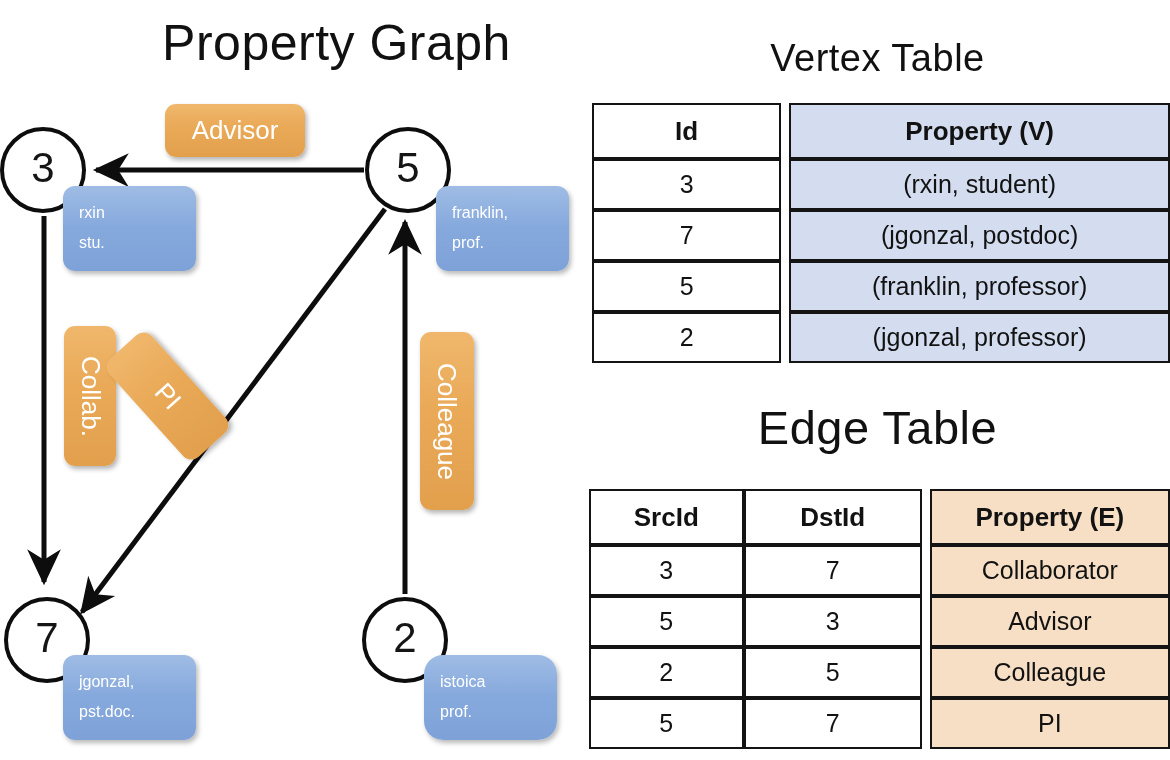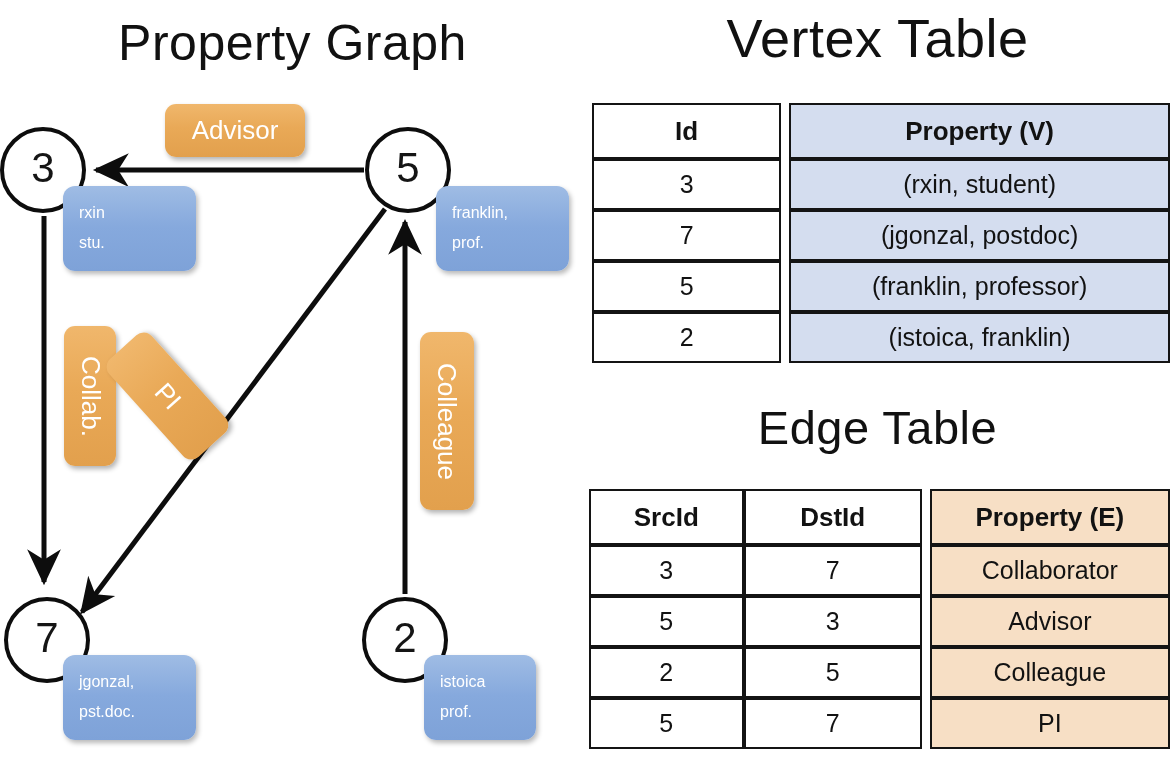--- a/index.html
+++ b/index.html
@@ -31,26 +31,27 @@
     color: #111111;
     letter-spacing: 0.5px;
     white-space: nowrap;
   }
   #title-property-graph {
     left: 0; top: 12px;
     width: 585px;
     text-align: center;
     font-size: 50px;
     line-height: 62px;
+    padding-left: 44px;
   }
   #title-vertex-table {
-    left: 585px; top: 8px;
+    left: 585px; top: 28px;
     width: 585px;
     text-align: center;
-    font-size: 54px;
+    font-size: 38px;
     line-height: 60px;
   }
   #title-edge-table {
     left: 585px; top: 398px;
     width: 585px;
     text-align: center;
     font-size: 47px;
     line-height: 60px;
   }
 
@@ -207,21 +208,21 @@
     <div class="prop-box" style="left:436px; top:186px; width:133px; height:85px;">
       <div>franklin,</div>
       <div>prof.</div>
     </div>
 
     <div class="prop-box" style="left:63px; top:655px; width:133px; height:85px;">
       <div>jgonzal,</div>
       <div>pst.doc.</div>
     </div>
 
-    <div class="prop-box" style="left:424px; top:655px; width:112px; height:85px;">
+    <div class="prop-box" style="left:424px; top:655px; width:133px; height:85px;border-radius:19px;">
       <div>istoica</div>
       <div>prof.</div>
     </div>
 
     <div class="edge-label" style="left:165px; top:104px; width:140px; height:53px;">
       <span>Advisor</span>
     </div>
 
     <div class="edge-label vert" style="left:64px; top:326px; width:52px; height:140px;">
       <span>Collab.</span>
@@ -257,21 +258,21 @@
         <td class="col-prop cell-v">(jgonzal, postdoc)</td>
       </tr>
       <tr>
         <td class="col-id">5</td>
         <td class="sep-col"></td>
         <td class="col-prop cell-v">(franklin, professor)</td>
       </tr>
       <tr>
         <td class="col-id">2</td>
         <td class="sep-col"></td>
-        <td class="col-prop cell-v">(istoica, franklin)</td>
+        <td class="col-prop cell-v">(jgonzal, professor)</td>
       </tr>
     </tbody>
   </table>
 
   <table class="tbl" id="edge-table">
     <thead>
       <tr>
         <th class="col-src">SrcId</th>
         <th class="col-dst">DstId</th>
         <td class="sep-col"></td>

